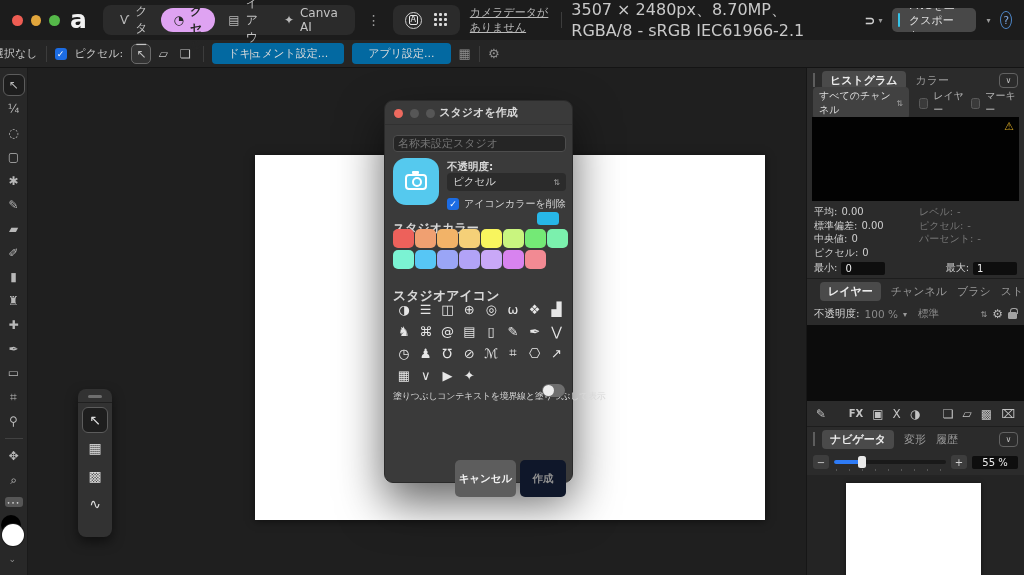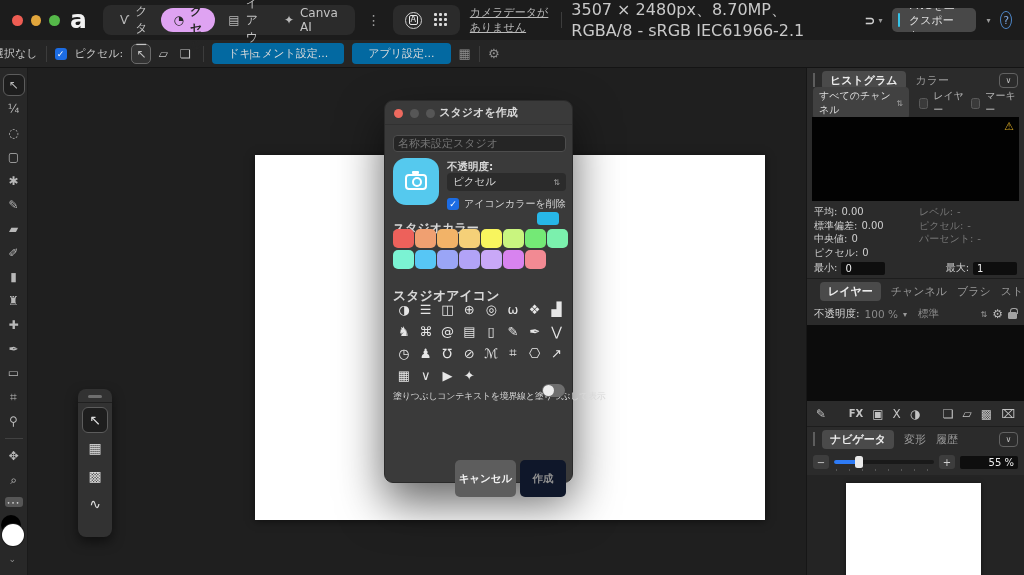--- a/index.html
+++ b/index.html
@@ -115,21 +115,21 @@
 
   #nav-slider-row { display:flex; align-items:center; padding:0 6px; gap:5px; height:22px; }
   .pm-btn { width:16px; height:14px; background:#3d3d3d; border-radius:3px; color:#cfcfcf; font-size:10px;
     display:flex; align-items:center; justify-content:center; }
   #slider { position:relative; flex:1; height:16px; }
   #slider .track { position:absolute; left:0; right:0; top:6px; height:4px; background:#191919; border-radius:2px; }
   #slider .fill { position:absolute; left:0; top:6px; width:25%; height:4px; background:#2e7bf6; border-radius:2px; }
   #slider .knob { position:absolute; left:calc(25% - 4px); top:2px; width:8px; height:12px; background:#e9e9e9; border-radius:2.5px; }
   #slider .ticks { position:absolute; left:2px; right:2px; bottom:-1px; height:2px;
     background:repeating-linear-gradient(90deg,#555 0 1px,transparent 1px 13px); }
-  #zoom-val { width:58px; text-align:right; }
+  #zoom-val { width:46px; text-align:center; }
   #nav-preview { position:relative; height:113px; background:#242424; margin-top:2px; }
   #nav-thumb { position:absolute; left:39px; top:8px; width:135px; height:99px; background:#fff; box-shadow:0 0 4px rgba(0,0,0,.5); }
 
   
   #dialog { position:absolute; left:384px; top:100px; width:189px; height:383px; background:#3a3a3a;
     border-radius:9px; box-shadow:0 20px 45px rgba(0,0,0,.6); border:1px solid #2a2a2a; z-index:50; }
   #dlg-header { position:relative; height:24px; border-bottom:1px solid #313131; display:flex; align-items:center; justify-content:center; }
   #dlg-lights { position:absolute; left:9px; top:8px; display:flex; gap:7px; }
   .dlight { width:9px; height:9px; border-radius:50%; background:#565656; }
   .dlight.red { background:#ed6a5f; }

